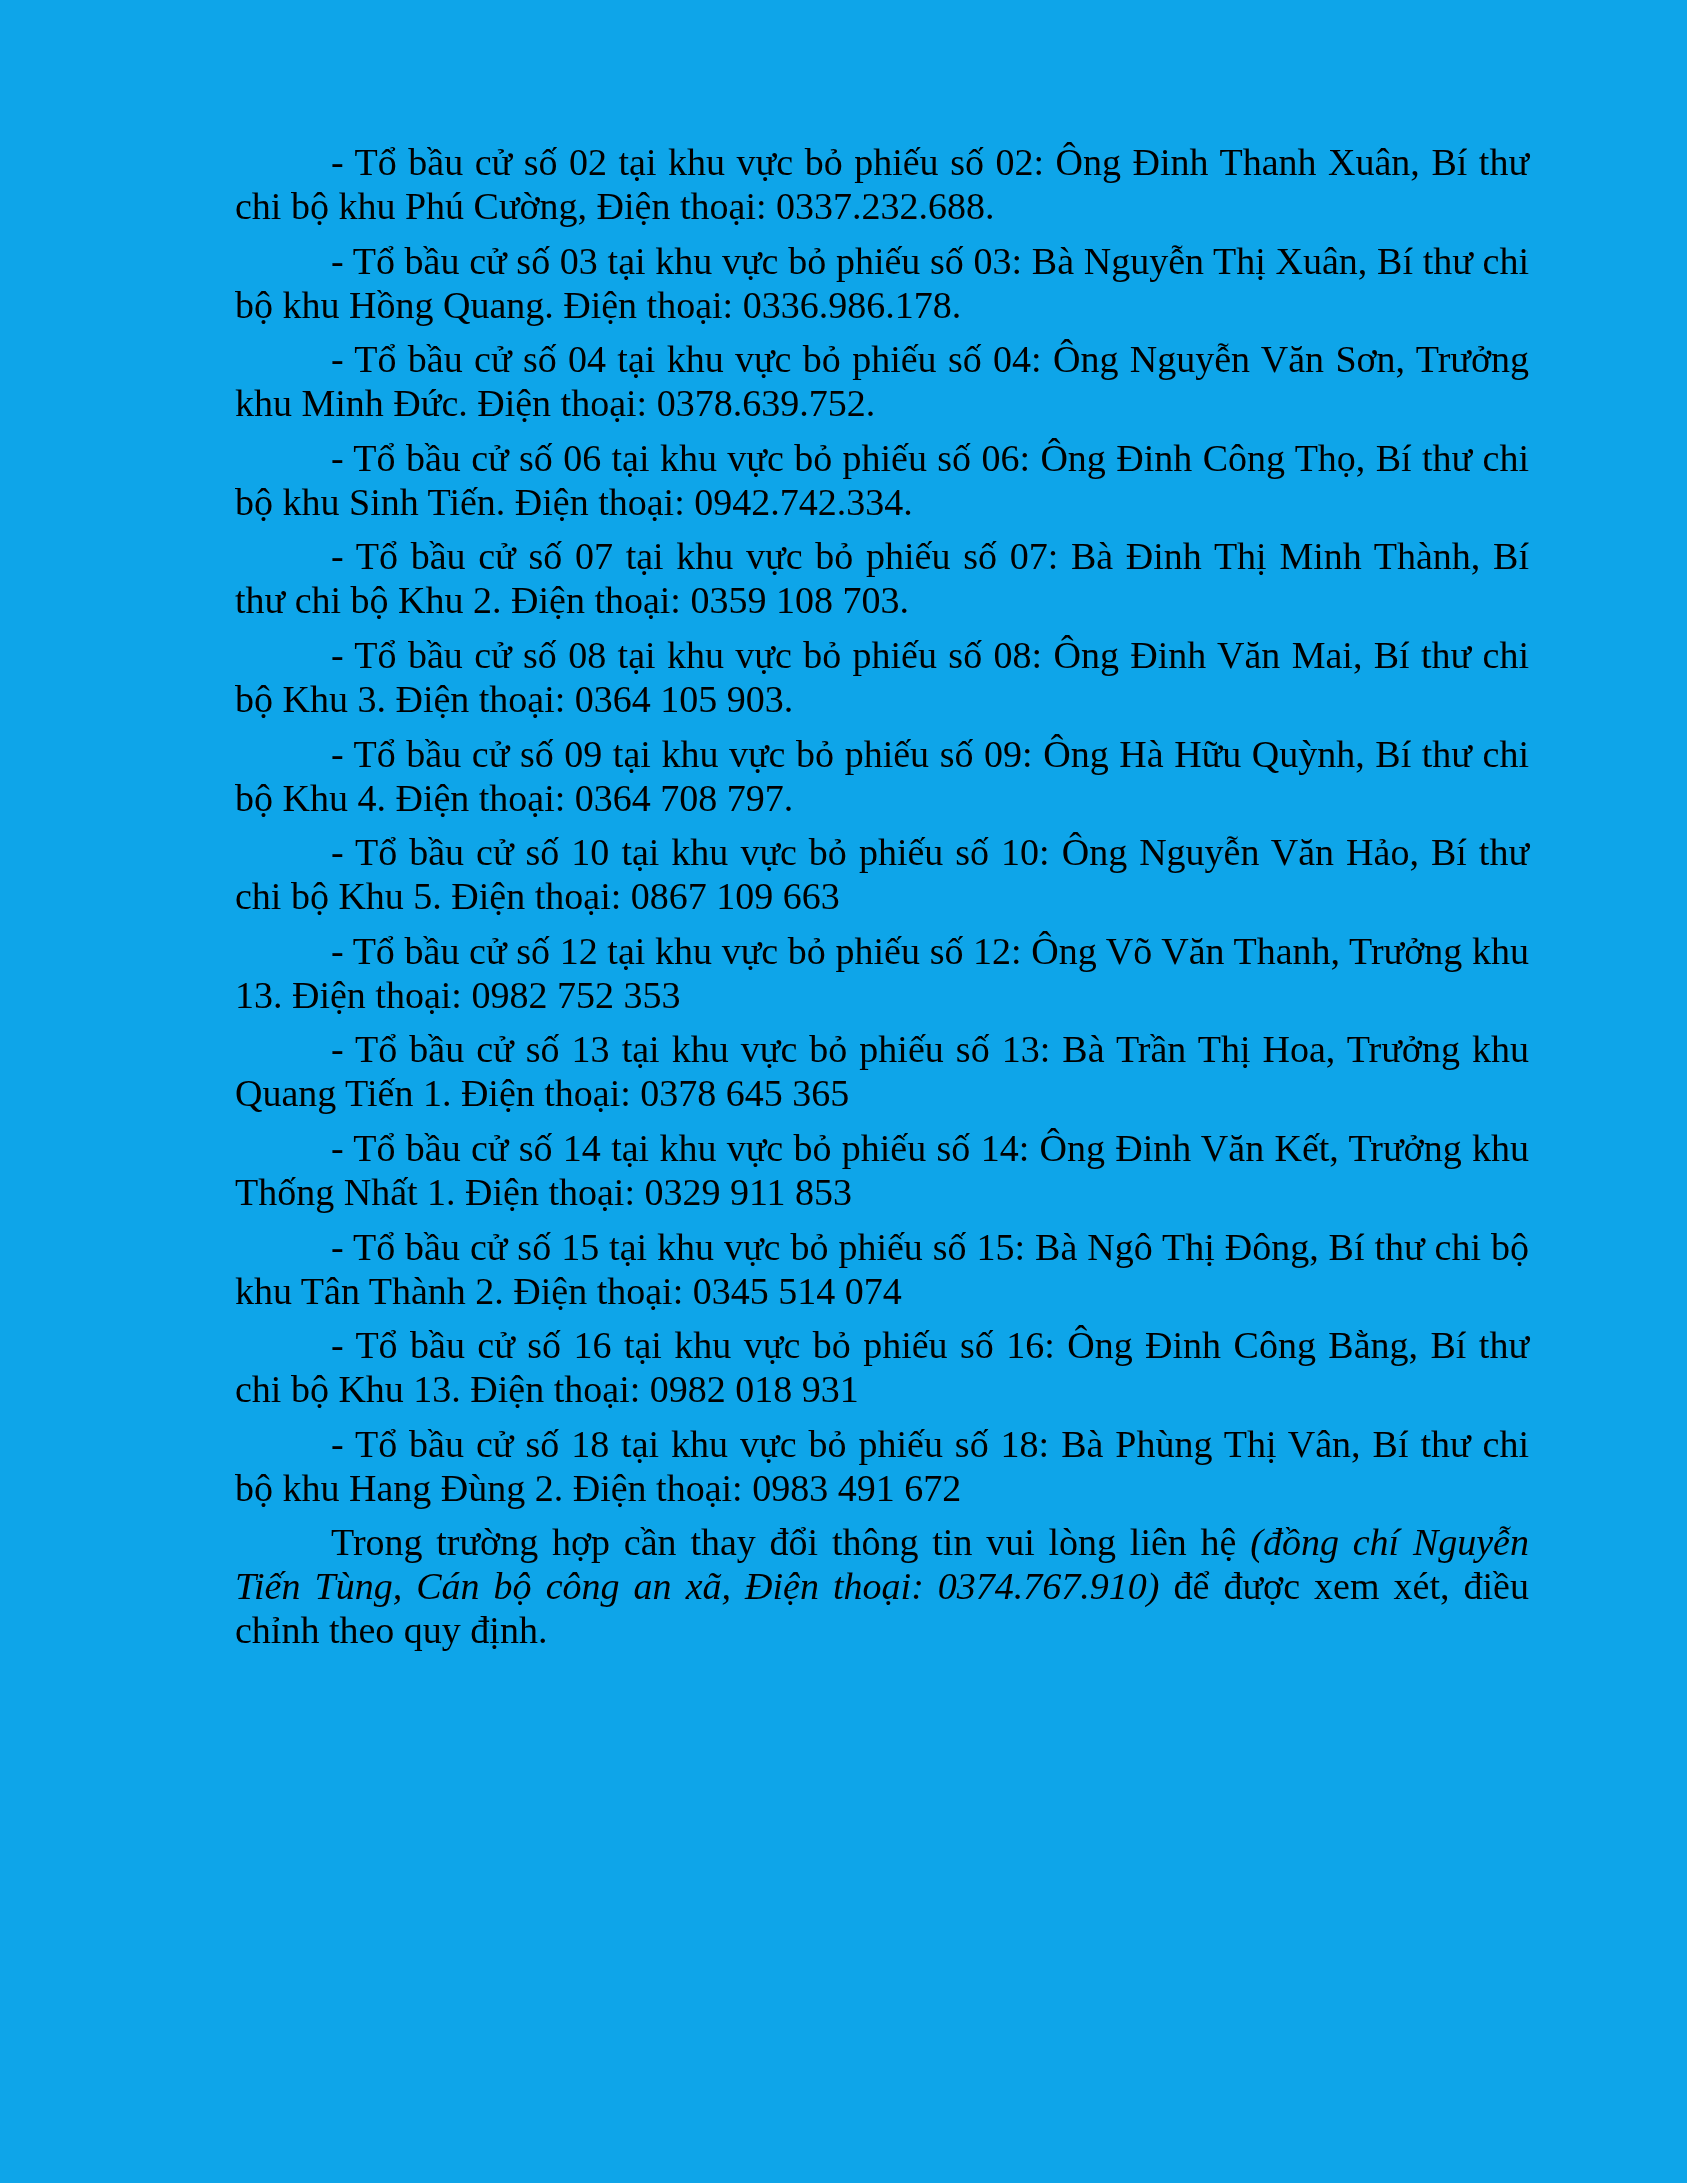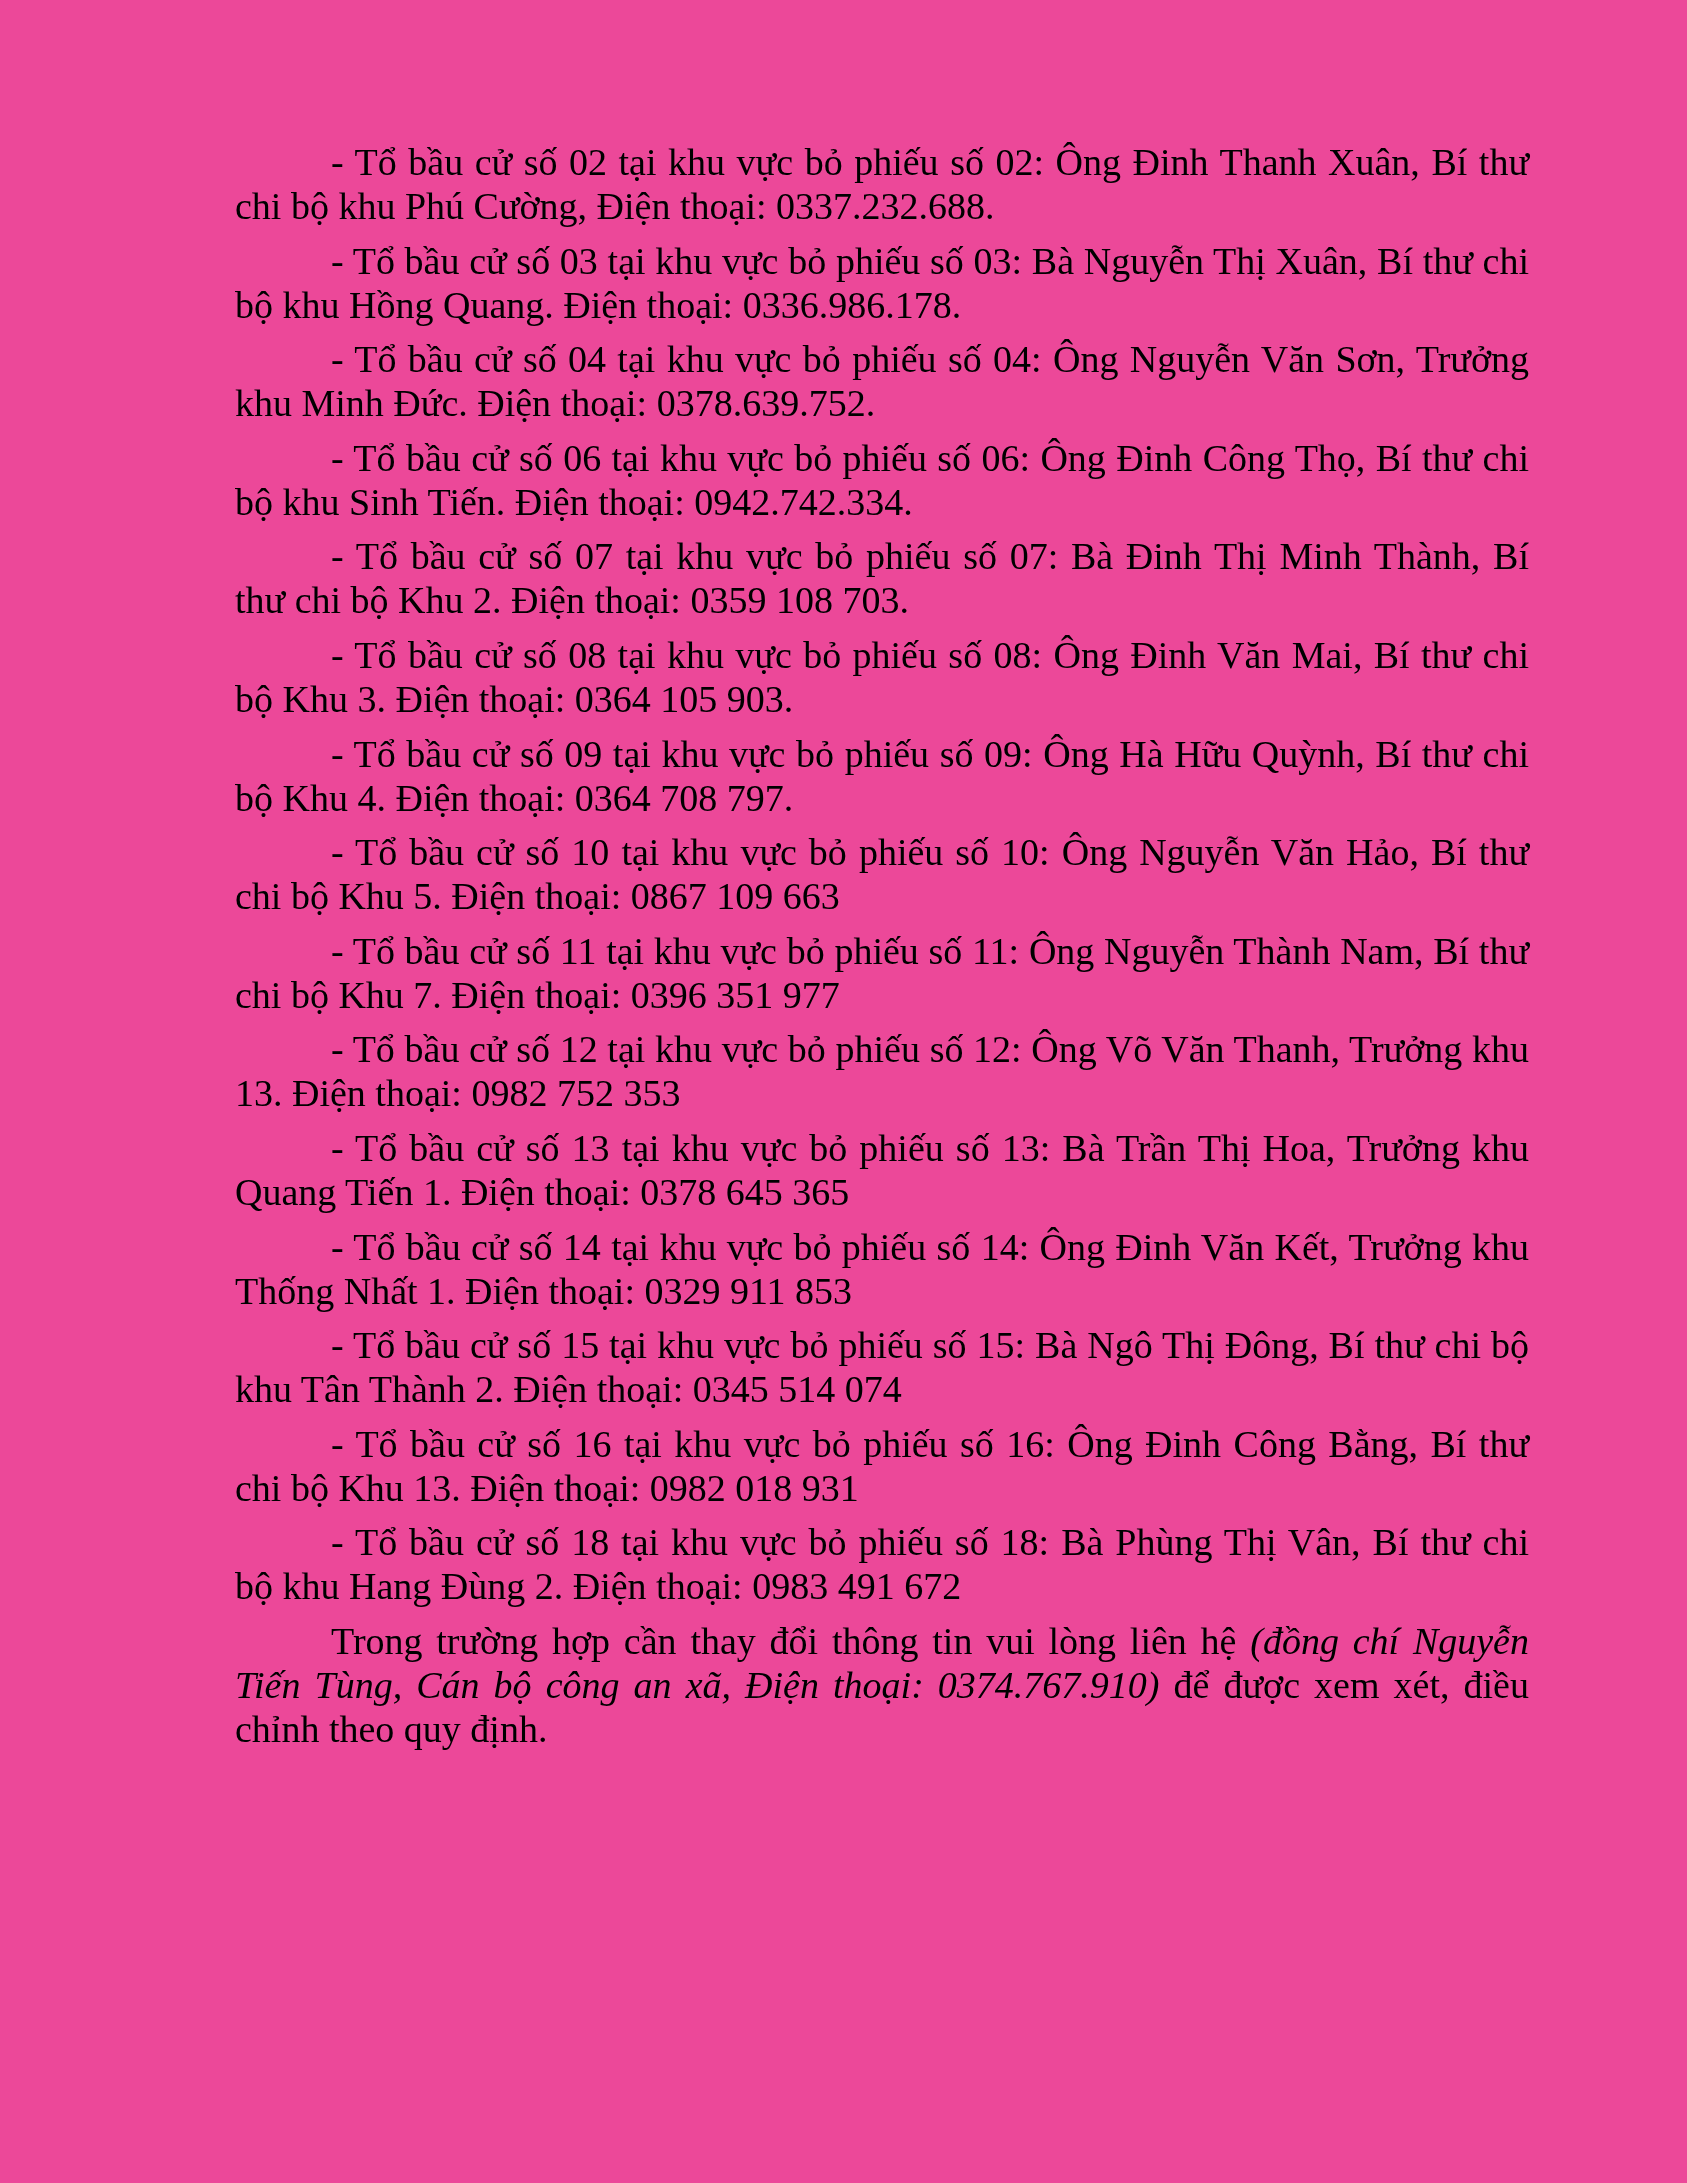--- a/index.html
+++ b/index.html
@@ -4,21 +4,21 @@
 <style>
   html, body {
     margin: 0;
     padding: 0;
     background: #ffffff;
   }
   .page {
     position: relative;
     width: 1687px;
     height: 2183px;
-    background: #ec4899;
+    background: #0ea5e9;
     overflow: hidden;
   }
   .content {
     position: absolute;
     left: 235px;
     top: 140px;
     width: 1294px;
   }
   .para {
     margin: 0 0 10.6px 0;
@@ -40,21 +40,20 @@
 <div class="page">
   <div class="content">
     <p class="para">- Tổ bầu cử số 02 tại khu vực bỏ phiếu số 02: Ông Đinh Thanh Xuân, Bí thư chi bộ khu Phú Cường, Điện thoại: 0337.232.688.</p>
     <p class="para">- Tổ bầu cử số 03 tại khu vực bỏ phiếu số 03: Bà Nguyễn Thị Xuân, Bí thư chi bộ khu Hồng Quang. Điện thoại: 0336.986.178.</p>
     <p class="para">- Tổ bầu cử số 04 tại khu vực bỏ phiếu số 04: Ông Nguyễn Văn Sơn, Trưởng khu Minh Đức. Điện thoại: 0378.639.752.</p>
     <p class="para">- Tổ bầu cử số 06 tại khu vực bỏ phiếu số 06: Ông Đinh Công Thọ, Bí thư chi bộ khu Sinh Tiến. Điện thoại: 0942.742.334.</p>
     <p class="para">- Tổ bầu cử số 07 tại khu vực bỏ phiếu số 07: Bà Đinh Thị Minh Thành, Bí thư chi bộ Khu 2. Điện thoại: 0359 108 703.</p>
     <p class="para">- Tổ bầu cử số 08 tại khu vực bỏ phiếu số 08: Ông Đinh Văn Mai, Bí thư chi bộ Khu 3. Điện thoại: 0364 105 903.</p>
     <p class="para">- Tổ bầu cử số 09 tại khu vực bỏ phiếu số 09: Ông Hà Hữu Quỳnh, Bí thư chi bộ Khu 4. Điện thoại: 0364 708 797.</p>
     <p class="para">- Tổ bầu cử số 10 tại khu vực bỏ phiếu số 10: Ông Nguyễn Văn Hảo, Bí thư chi bộ Khu 5. Điện thoại: 0867 109 663</p>
-    <p class="para">- Tổ bầu cử số 11 tại khu vực bỏ phiếu số 11: Ông Nguyễn Thành Nam, Bí thư chi bộ Khu 7. Điện thoại: 0396 351 977</p>
     <p class="para">- Tổ bầu cử số 12 tại khu vực bỏ phiếu số 12: Ông Võ Văn Thanh, Trưởng khu 13. Điện thoại: 0982 752 353</p>
     <p class="para">- Tổ bầu cử số 13 tại khu vực bỏ phiếu số 13: Bà Trần Thị Hoa, Trưởng khu Quang Tiến 1. Điện thoại: 0378 645 365</p>
     <p class="para">- Tổ bầu cử số 14 tại khu vực bỏ phiếu số 14: Ông Đinh Văn Kết, Trưởng khu Thống Nhất 1. Điện thoại: 0329 911 853</p>
     <p class="para">- Tổ bầu cử số 15 tại khu vực bỏ phiếu số 15: Bà Ngô Thị Đông, Bí thư chi bộ khu Tân Thành 2. Điện thoại: 0345 514 074</p>
     <p class="para">- Tổ bầu cử số 16 tại khu vực bỏ phiếu số 16: Ông Đinh Công Bằng, Bí thư chi bộ Khu 13. Điện thoại: 0982 018 931</p>
     <p class="para">- Tổ bầu cử số 18 tại khu vực bỏ phiếu số 18: Bà Phùng Thị Vân, Bí thư chi bộ khu Hang Đùng 2. Điện thoại: 0983 491 672</p>
     <p class="para"><span>Trong trường hợp cần thay đổi thông tin vui lòng liên hệ </span><em>(đồng chí Nguyễn Tiến Tùng, Cán bộ công an xã, Điện thoại: 0374.767.910)</em><span> để được xem xét, điều chỉnh theo quy định.</span></p>
   </div>
 </div>
 

